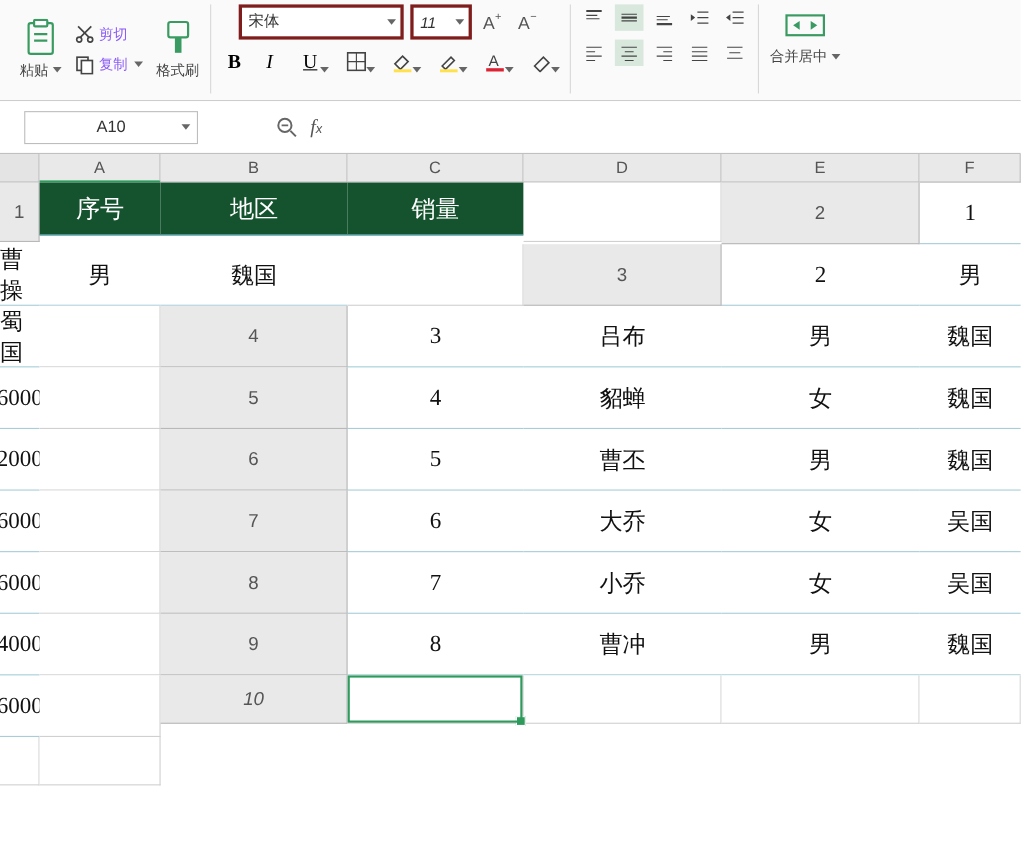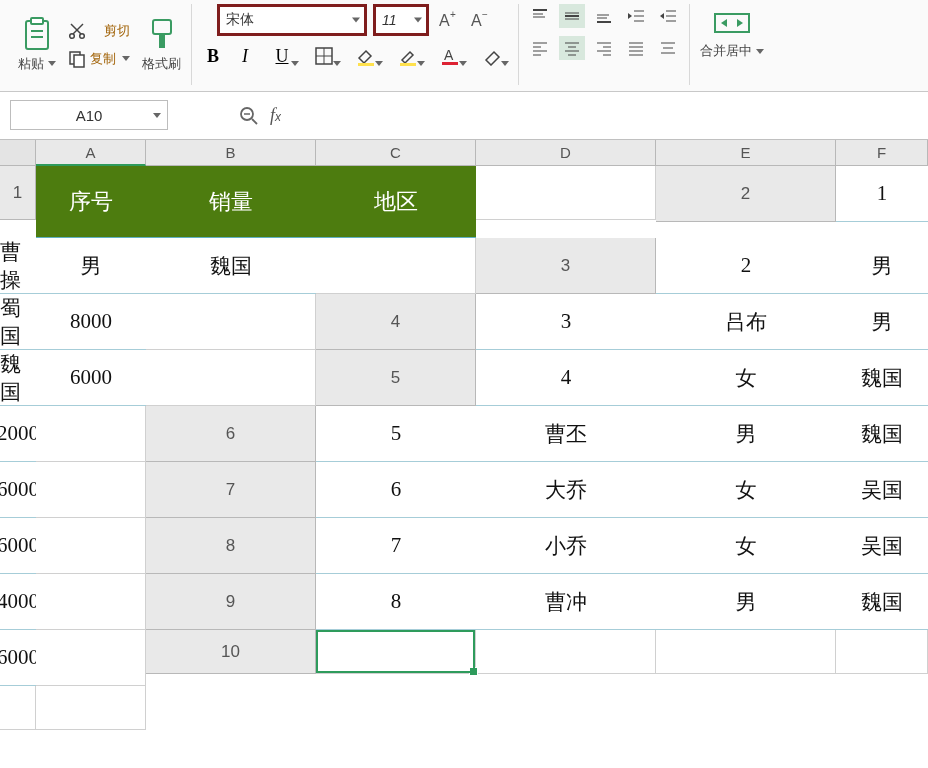--- a/index.html
+++ b/index.html
@@ -7,46 +7,46 @@
 
 
 .ribbon { display: flex; align-items: stretch; padding: 4px 8px 6px 8px; border-bottom: 1px solid #c8c8c8; height: 92px; background: #fafafa; }
 .ribbon .group { display: flex; flex-direction: column; align-items: center; padding: 0 8px; border-right: 1px solid #d8d8d8; }
 .ribbon .group:last-child { border-right: none; }
 .big-btn { display: flex; flex-direction: column; align-items: center; justify-content: center; cursor: pointer; font-size: 13px; color: #444; padding: 4px 2px; }
 .big-btn svg { margin-bottom: 4px; }
 .lbl-row { display: flex; align-items: center; gap: 2px; }
 .tri { display: inline-block; width: 0; height: 0; border-left: 4px solid transparent; border-right: 4px solid transparent; border-top: 5px solid #666; margin-left: 2px; }
 .v2 { display: flex; flex-direction: column; gap: 6px; justify-content: center; }
-.hbtn { display: flex; align-items: center; gap: 4px; font-size: 13px; color: #a16207; cursor: pointer; padding: 2px 4px; justify-content: space-between; }
+.hbtn { display: flex; align-items: center; gap: 4px; font-size: 13px; color: #8b5cf6; cursor: pointer; padding: 2px 4px; }
 .hbtn svg { flex-shrink:0; }
 .row { display: flex; gap: 6px; align-items: center; }
 .combobox { border: 3px solid #7f1d1d; background: #fff; height: 32px; font-size: 14px; padding: 0 18px 0 6px; position: relative; display: flex; align-items: center; color:#333; }
 .combobox .tri { position: absolute; right: 4px; top: 50%; transform: translateY(-50%); }
 .ibtn { width: 26px; height: 24px; display: flex; align-items: center; justify-content: center; cursor: pointer; position: relative; }
 .ibtn.wtr { width: 36px; }
 .ibtn .tri { position: absolute; right: 1px; bottom: 2px; }
 
 
-.fbar { display: flex; height: 48px; border-bottom: 1px solid #c0c0c0; padding: 8px 10px; background:#fff; }
+.fbar { display: flex; align-items: center; height: 48px; border-bottom: 1px solid #c0c0c0; padding: 8px 22px; background:#fff; }
 .namebox { width: 158px; border: 1px solid #bdbdbd; height: 30px; display: flex; align-items: center; justify-content: center; font-size: 15px; color:#333; position: relative; font-family: Consolas, monospace; }
 .namebox .tri { position: absolute; right: 6px; }
 .fxwrap { display: flex; align-items: center; gap: 10px; margin-left: 70px; }
 .formula-input { flex: 1; border: none; height: 28px; outline: none; font-size: 15px; }
 
 
 .grid { display: grid; grid-template-columns: 36px 110px 170px 160px 180px 180px 92px; }
 .colhead, .corner, .rowhead { background: #e9e9e9; border-right: 1px solid #b8b8b8; border-bottom: 1px solid #b8b8b8; display:flex; align-items:center; justify-content:center; font-size:15px; color:#555; height:26px; cursor: cell; }
 .corner { background: #e4e4e4; }
 .col-a { border-bottom: 2px solid #2e9b5c; }
 .rowhead { height: 56px; font-size:17px; }
 .rh1 { height: 54px; }
-.rh10 { height: 44px; }
-
-.hcell { background: #4d7c0f; color: #fff; font-family: Liberation Sans, sans-serif; font-size: 22px; height: 72px; display:flex; align-items:center; justify-content:center; border-bottom: 1px solid #5fb0c2; }
+.rh10 { height: 44px; font-style: italic; }
+
+.hcell { background: #14532d; color: #fff; font-family: Liberation Sans, sans-serif; font-size: 22px; height: 48px; display:flex; align-items:center; justify-content:center; border-bottom: 1px solid #5fb0c2; }
 .dcell { height: 56px; display:flex; align-items:center; justify-content:center; font-family: SimSun, serif; font-size: 21px; color:#111; border-bottom: 1.5px solid #a6cdd8; }
 .blank { background:#fff; border-right:1px solid #d0d0d0; border-bottom:1px solid #d0d0d0; }
 .cursor-cell { position: relative; }
 .cursor-cell::after { content:""; position:absolute; inset:0; border:2px solid #2e9b5c; pointer-events:none; }
 .cursor-cell::before { content:""; position:absolute; right:-3px; bottom:-3px; width:7px; height:7px; background:#2e9b5c; border:1px solid #fff; }
 </style>
 </head>
 <body>
 
 <div class="ribbon">
@@ -283,48 +283,48 @@
   <div class="corner"></div>
   <div class="colhead col-a">A</div>
   <div class="colhead">B</div>
   <div class="colhead">C</div>
   <div class="colhead">D</div>
   <div class="colhead">E</div>
   <div class="colhead">F</div>
 
   <div class="rowhead rh1">1</div>
   <div class="hcell">序号</div>
+  <div class="hcell">地区</div>
   <div class="hcell">销量</div>
-  <div class="hcell">地区</div>
   <div class="blank rh1"></div>
 
   <div class="rowhead">2</div>
   <div class="dcell">1</div>
   <div class="dcell">曹操</div>
   <div class="dcell">男</div>
   <div class="dcell">魏国</div>
   <div class="blank" style="height:56px;"></div>
 
   <div class="rowhead">3</div>
   <div class="dcell">2</div>
   <div class="dcell">男</div>
   <div class="dcell">蜀国</div>
-  <div class="dcell">8000</div>
   <div class="blank" style="height:56px;"></div>
 
   <div class="rowhead">4</div>
   <div class="dcell">3</div>
   <div class="dcell">吕布</div>
   <div class="dcell">男</div>
   <div class="dcell">魏国</div>
   <div class="dcell">6000</div>
   <div class="blank" style="height:56px;"></div>
 
   <div class="rowhead">5</div>
   <div class="dcell">4</div>
+  <div class="dcell">貂蝉</div>
   <div class="dcell">女</div>
   <div class="dcell">魏国</div>
   <div class="dcell">2000</div>
   <div class="blank" style="height:56px;"></div>
 
   <div class="rowhead">6</div>
   <div class="dcell">5</div>
   <div class="dcell">曹丕</div>
   <div class="dcell">男</div>
   <div class="dcell">魏国</div>

